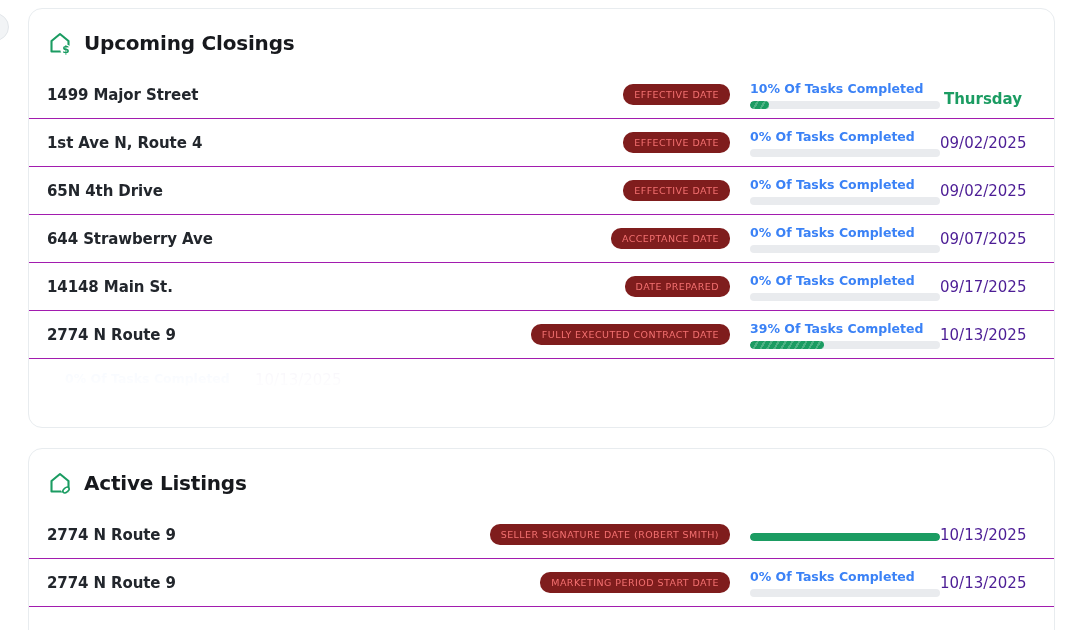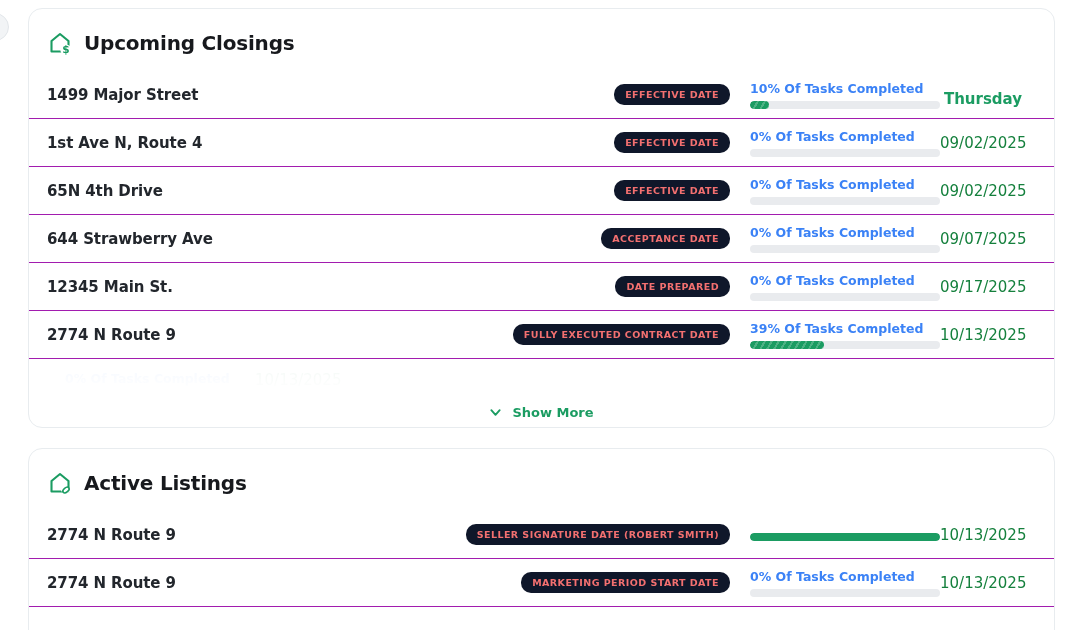--- a/index.html
+++ b/index.html
@@ -16,31 +16,31 @@
   #card-closings { top:8px;  height:420px; }
   #card-listings { top:448px; height:260px; }
 
   .card-header { display:flex; align-items:center; gap:11px; padding:21px 18px 15px 18px; }
   .card-title  { font-size:20px; font-weight:700; color:#17191d; letter-spacing:-0.2px; }
   .hicon { width:26px; height:26px; flex:none; }
 
   .row { display:flex; align-items:center; height:48px; padding:0 32px 0 18px;
          border-bottom:1px solid #a21caf; background:#fff; }
   .addr { flex:1; font-size:15px; font-weight:700; color:#22262c; letter-spacing:-0.1px; }
-  .badge { flex:none; font-size:9.5px; font-weight:700; letter-spacing:0.45px;
-           color:#f37070; background:#0f172a; border-radius:10px; padding:5px 11px;
+  .badge { flex:none; font-size:9.5px; font-weight:400; letter-spacing:0.45px;
+           color:#f37070; background:#7f1d1d; border-radius:10px; padding:5px 11px;
            white-space:nowrap; margin-right:20px; }
   .progress-cell  { flex:none; width:190px; }
   .progress-label { font-size:12.5px; font-weight:700; color:#3b82f6; white-space:nowrap; }
   .progress-track { margin-top:5px; height:8px; border-radius:4px; background:#e9ebee; overflow:hidden; }
   .progress-fill  { height:100%; border-radius:4px; background:#1b9c62; width:0; }
   .progress-fill.striped {
       background-image:repeating-linear-gradient(120deg, rgba(255,255,255,.22) 0 2px, transparent 2px 6px); }
   .date-cell { flex:none; width:82px; text-align:right; font-size:15px;
-               font-weight:500; color:#15803d; white-space:nowrap; }
+               font-weight:500; color:#4c1d95; white-space:nowrap; }
   .date-cell.green { color:#1b9c62; font-weight:600;margin-top:8px; }
 
   
   .ghost-row { position:relative; height:36px; border-bottom:none; }
   .ghost-inner { display:flex; align-items:flex-start; padding:6px 32px 0 18px; opacity:0.13;
                  filter:blur(0.4px); }
   .ghost-inner .spacer { flex:1; }
   .ghost-fade { position:absolute; inset:0;
                 background:linear-gradient(to bottom, rgba(255,255,255,.55), #ffffff 90%); }
 
@@ -108,21 +108,21 @@
       <div class="progress-cell">
         <div class="progress-label">0% Of Tasks Completed</div>
         <div class="progress-track">
           <div class="progress-fill" style="width: 0%;"></div>
         </div>
       </div>
       <div class="date-cell">09/07/2025</div>
     </div>
 
     <div class="row">
-      <div class="addr">12345 Main St.</div>
+      <div class="addr">14148 Main St.</div>
       <div class="badge">DATE PREPARED</div>
       <div class="progress-cell">
         <div class="progress-label">0% Of Tasks Completed</div>
         <div class="progress-track">
           <div class="progress-fill" style="width: 0%;"></div>
         </div>
       </div>
       <div class="date-cell">09/17/2025</div>
     </div>
 
@@ -142,26 +142,20 @@
       <div class="ghost-inner">
         <div class="spacer"></div>
         <div class="progress-cell">
           <div class="progress-label">0% Of Tasks Completed</div>
         </div>
         <div class="date-cell">10/13/2025</div>
       </div>
       <div class="ghost-fade"></div>
     </div>
 
-    <div class="show-more">
-      <svg class="chev" viewBox="0 0 14 14">
-        <path d="M2.5 4.5 L7 9.5 L11.5 4.5" fill="none" stroke="#1b9c62" stroke-width="2" stroke-linecap="round" stroke-linejoin="round"></path>
-      </svg>
-      <span class="show-more-label">Show More</span>
-    </div>
   </section>
 
   <section class="card" id="card-listings">
     <div class="card-header">
       <svg class="hicon" viewBox="0 0 26 26">
         <path d="M4.5 11 L13 4 L21.5 11 V21.5 H4.5 Z" fill="none" stroke="#1b9c62" stroke-width="2.1" stroke-linejoin="round" stroke-linecap="round"></path>
         <ellipse cx="19" cy="20" rx="5" ry="3.2" fill="#ffffff"></ellipse>
         <ellipse cx="19" cy="20" rx="3.6" ry="2.2" transform="rotate(-40 19 20)" fill="#ffffff" stroke="#1b9c62" stroke-width="1.6"></ellipse>
       </svg>
       <h2 class="card-title">Active Listings</h2>

